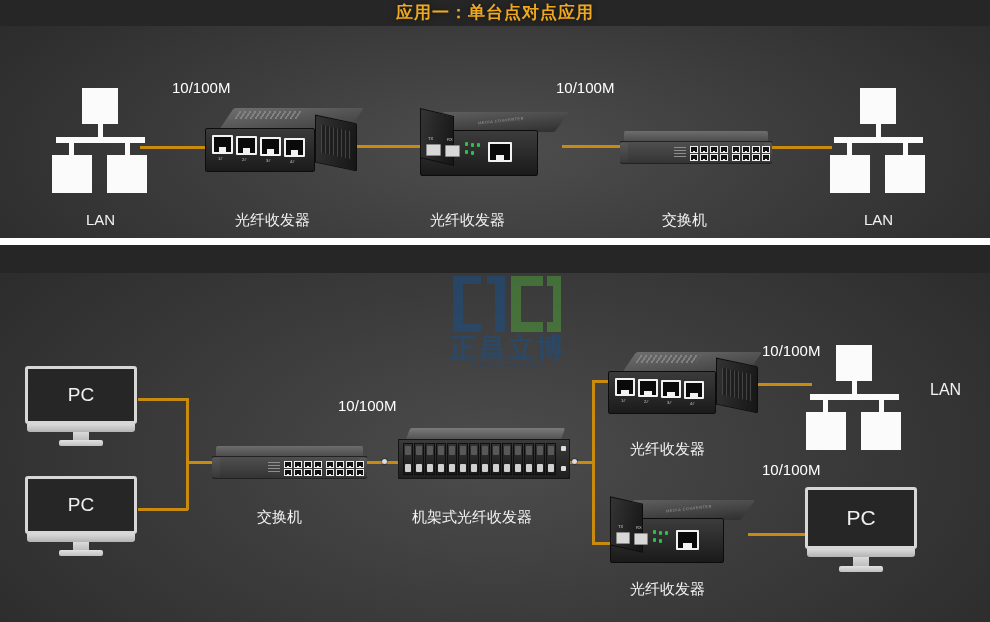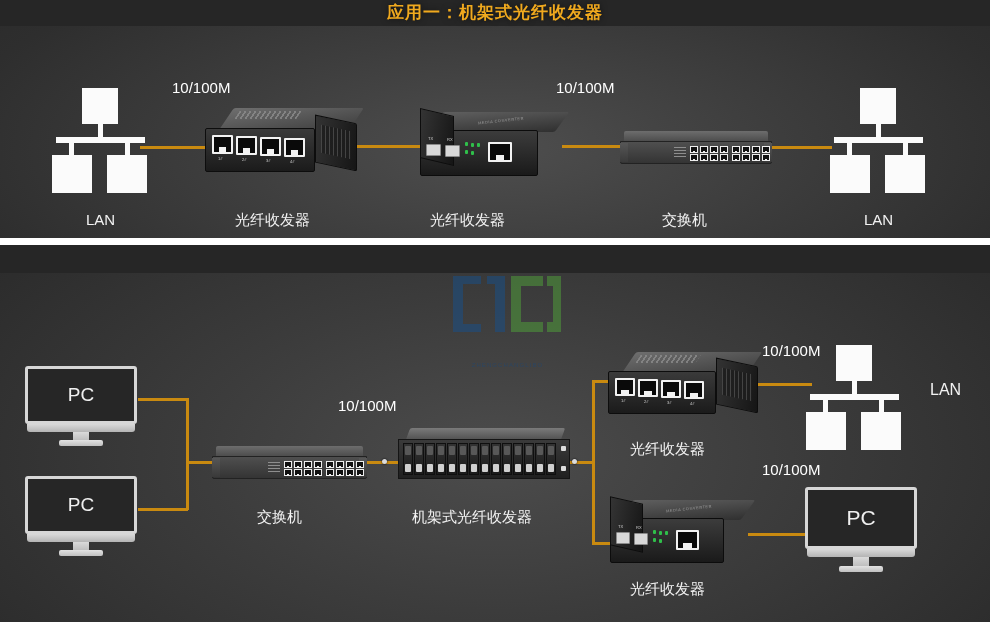--- a/index.html
+++ b/index.html
@@ -116,21 +116,21 @@
   .chassis .psled { position: absolute; width: 5px; height: 5px; background: #ddd; border-radius: 1px; }
 </style>
 </head>
 <body>
 
 <div id="stage">
 
   <div class="panel" id="panel1">
     <div class="title-strip" id="t1strip"></div>
   </div>
-  <div class="title" id="title1">应用一：机架式光纤收发器</div>
+  <div class="title" id="title1">应用一：单台点对点应用</div>
 
   <div class="cable h" style="left:140px; top:146px; width:78px;"></div>
   <div class="cable h" style="left:352px; top:145px; width:78px;"></div>
   <div class="cable h" style="left:562px; top:145px; width:60px;"></div>
   <div class="cable h" style="left:768px; top:146px; width:64px;"></div>
 
   <div class="lan-icon" style="left:52px; top:88px; width:94px; height:92px;">
     <div class="box" style="left:30px; top:0; width:36px; height:36px;"></div>
     <div class="lnk" style="left:46px; top:36px; width:5px; height:13px;"></div>
     <div class="lnk" style="left:4px; top:49px; width:89px; height:6px;"></div>
@@ -223,20 +223,21 @@
     <div class="title-strip" id="t2strip"></div>
   </div>
 
   <div id="watermark">
     <svg class="wm-logo" viewBox="0 0 120 62">
       <path d="M6 4 L34 4 L34 12 L16 12 L16 52 L34 52 L34 60 L6 60 Z" fill="#1a4f86"></path>
       <path d="M40 4 L58 4 L58 60 L48 60 L48 12 L40 12 Z" fill="#1a4f86"></path>
       <path d="M64 4 L96 4 L96 14 L74 14 L74 50 L96 50 L96 60 L64 60 Z" fill="#4f9c3a"></path>
       <path d="M100 4 L114 4 L114 60 L100 60 L100 50 L106 50 L106 14 L100 14 Z" fill="#4f9c3a"></path>
     </svg>
+    <div class="wm-text">正昌立博</div>
     <div class="wm-sub">ZHENGCHANGLIBO</div>
   </div>
 
   <div class="cable h" style="left:138px; top:398px; width:50px;"></div>
   <div class="cable v" style="left:186px; top:398px; height:112px;"></div>
   <div class="cable h" style="left:138px; top:508px; width:50px;"></div>
   <div class="cable h" style="left:186px; top:461px; width:28px;"></div>
   <div class="cable h" style="left:364px; top:461px; width:38px;"></div>
   <div class="cable-dot" style="left:382px; top:459px;"></div>
   <div class="cable h" style="left:566px; top:461px; width:28px;"></div>

